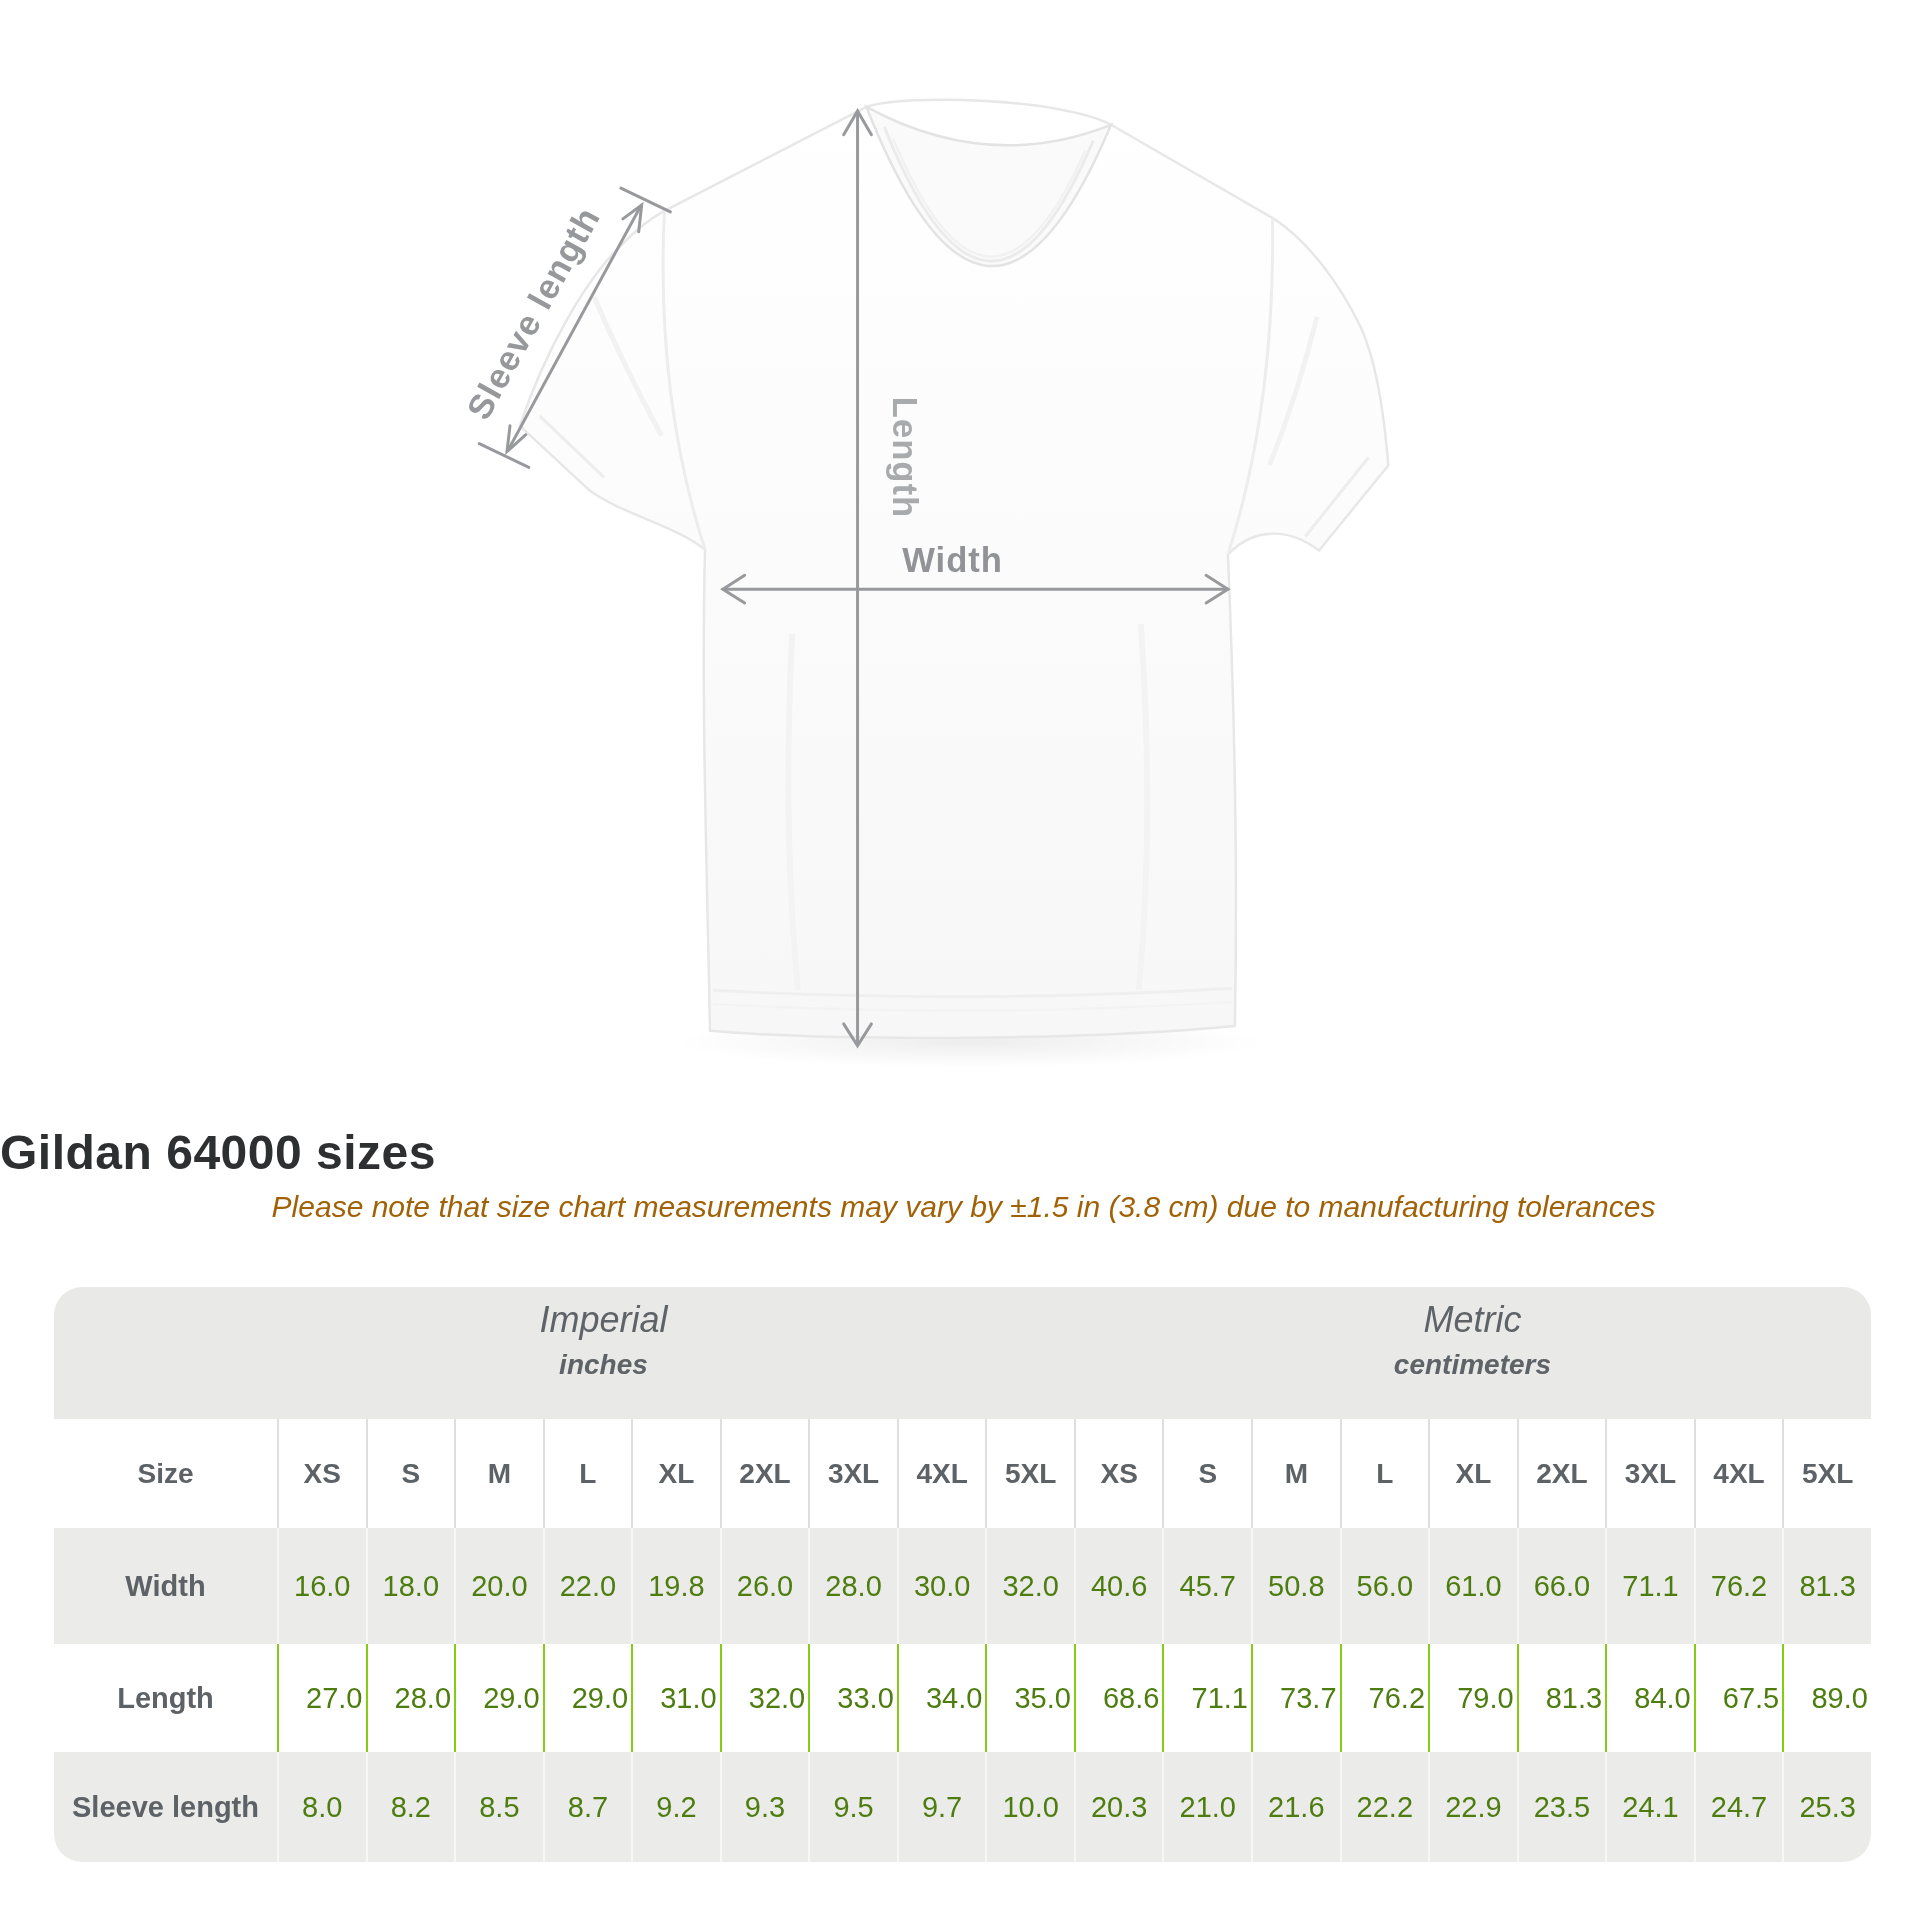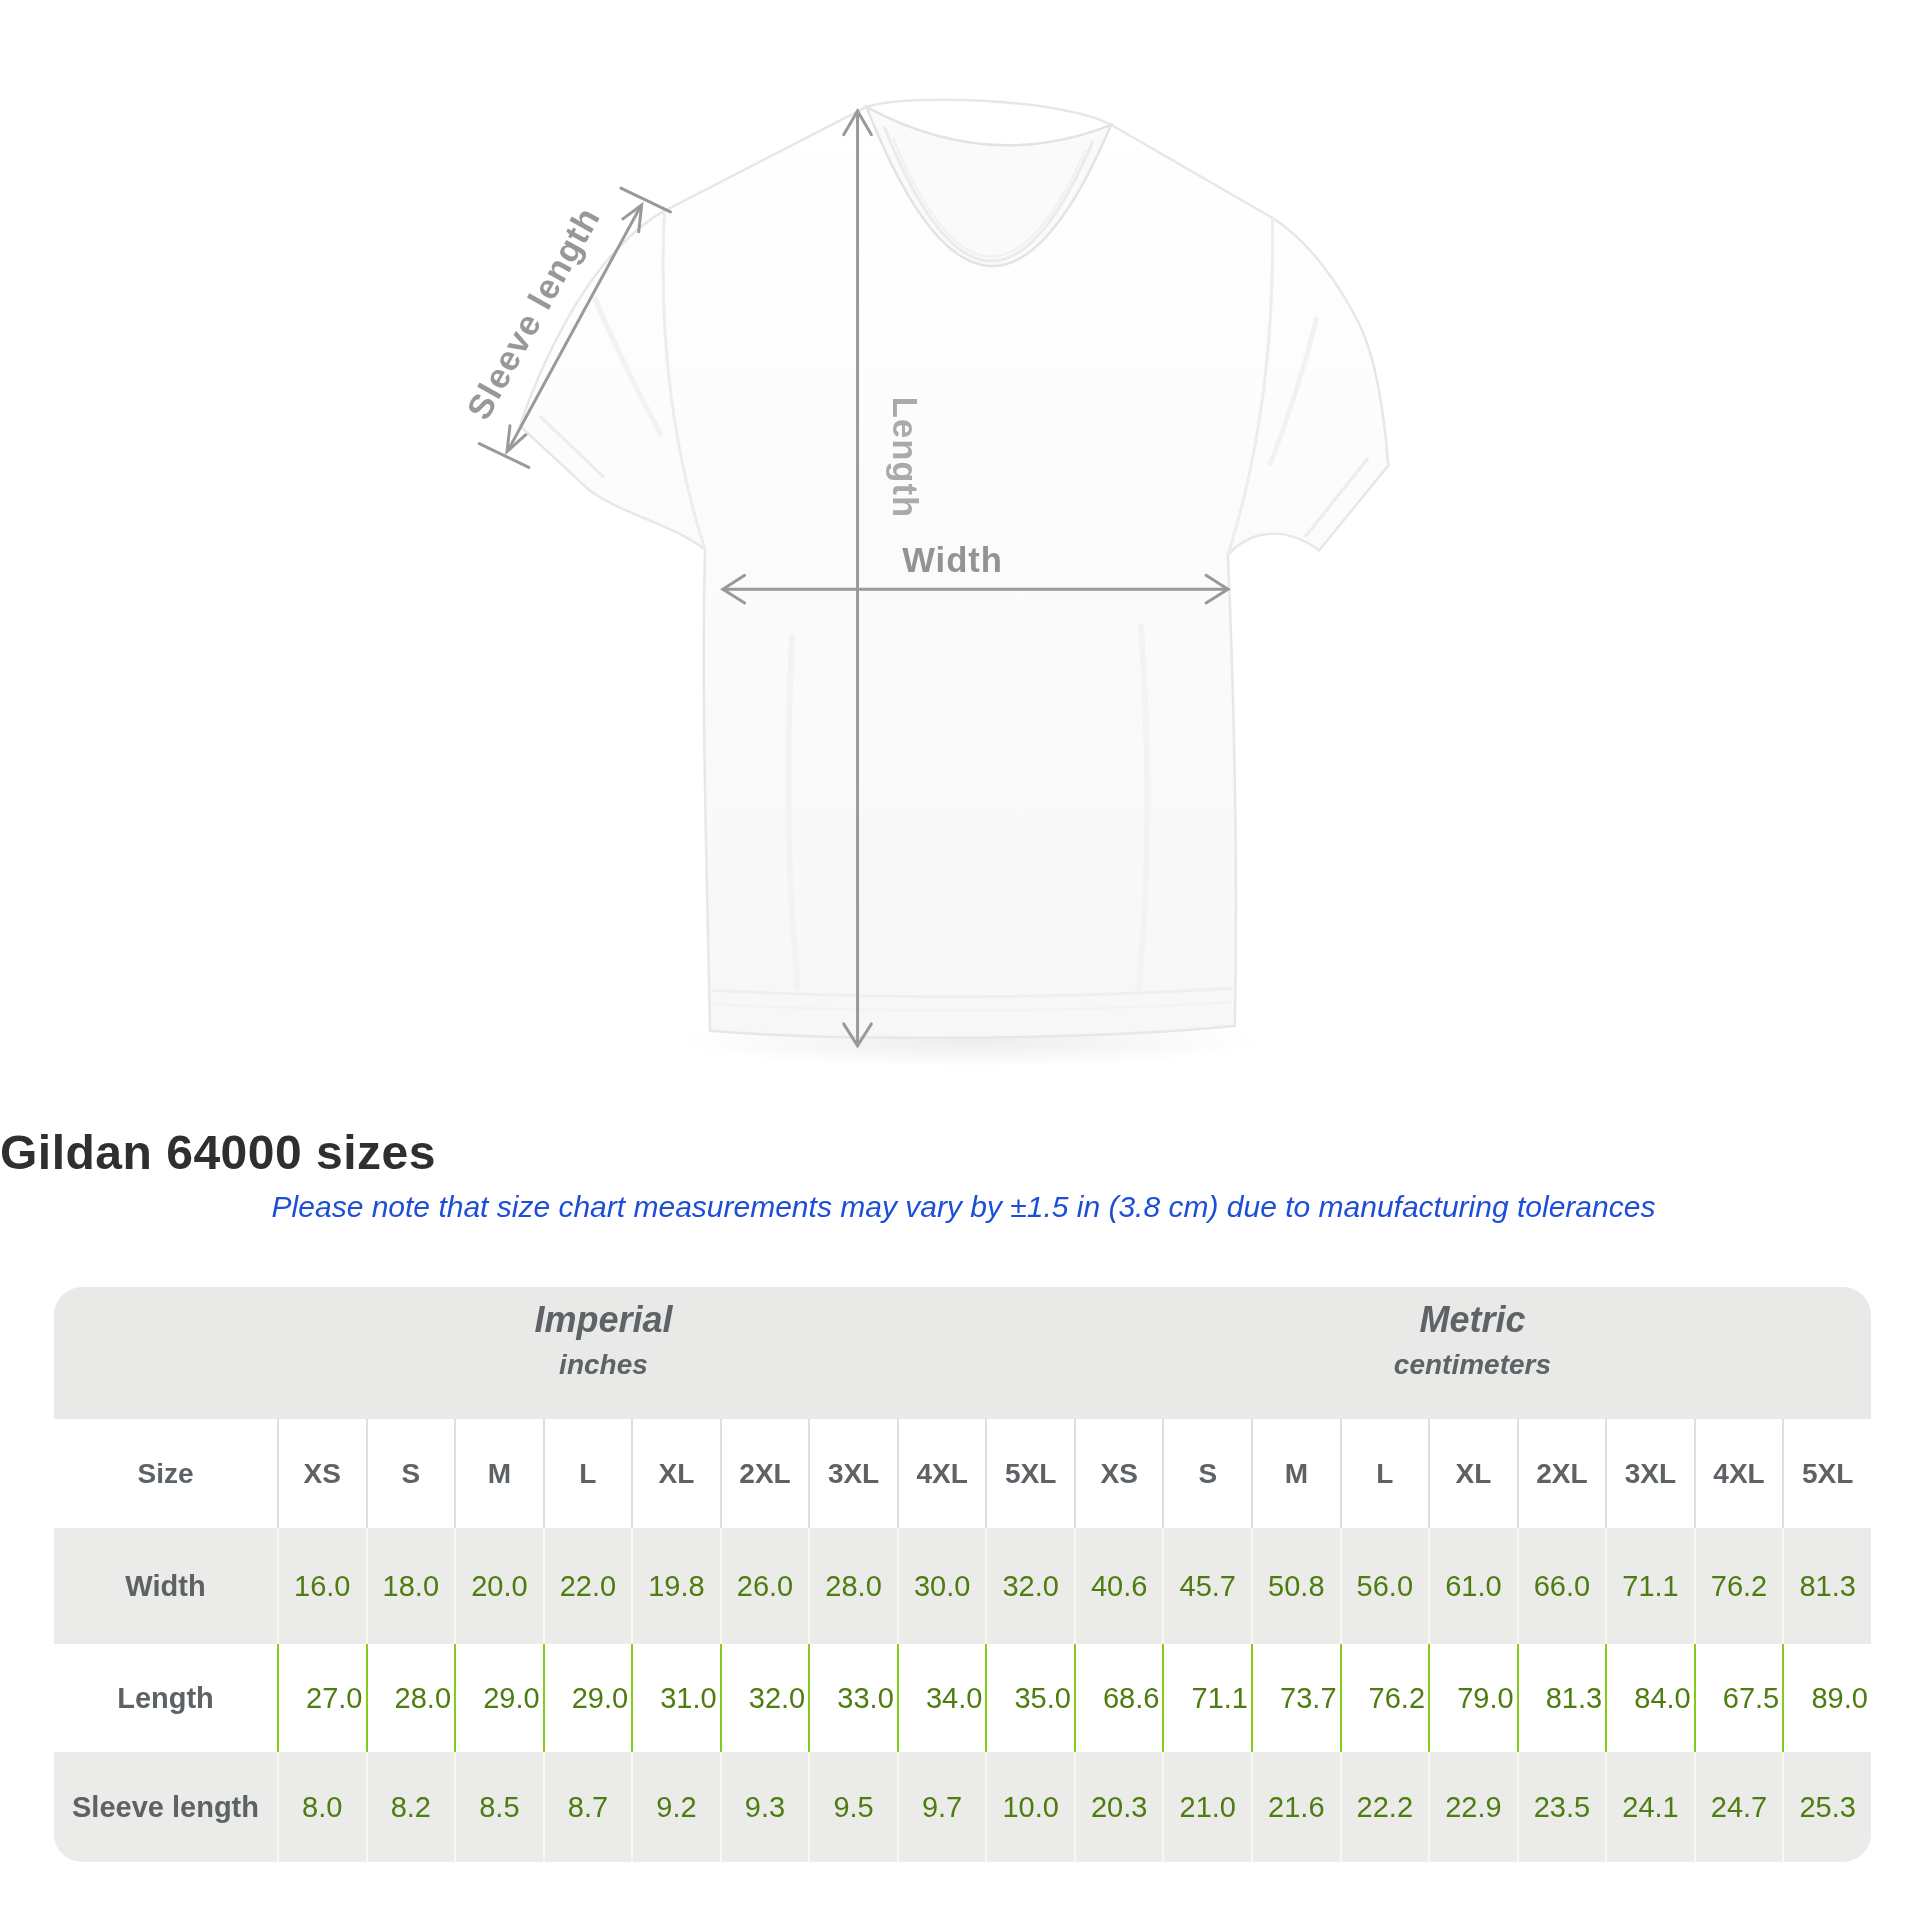--- a/index.html
+++ b/index.html
@@ -10,35 +10,35 @@
   
   .diagram{position:absolute;top:0;left:0;}
   .anno-label{font-weight:bold;font-size:35px;letter-spacing:1px;}
   
   .page-title{
     position:absolute;top:1125px;left:0;width:100%;text-align:left;
     font-size:48px;font-weight:bold;color:#2e2f30;letter-spacing:0.5px;
   }
   .tolerance-note{
     position:absolute;top:1190px;left:0;width:100%;text-align:center;
-    font-size:30px;font-style:italic;color:#1d4ed8;
+    font-size:30px;font-style:italic;color:#a16207;
   }
   
   .table-wrap{
     position:absolute;left:54px;top:1287px;width:1817px;
     border-radius:28px;overflow:hidden;
   }
   table.sizes{width:100%;border-collapse:separate;border-spacing:0;table-layout:fixed;}
   col.c-label{width:223px;}
   tr.band-row th{
     background:#e9e9e8;height:132px;vertical-align:middle;border:none;padding:0;
   }
   .ug{display:flex;flex-direction:column;align-items:center;justify-content:center;gap:8px;padding-bottom:26px;}
   .ug-imperial{margin-left:79px;}
-  .ug-name{font-size:36px;font-weight:bold;font-style:italic;color:#5e6367;}
+  .ug-name{font-size:36px;font-weight:normal;font-style:italic;color:#5e6367;}
   .ug-unit{font-size:28px;font-style:italic;color:#5e6367;}
   tr.size-row th{
     background:#ffffff;height:109px;vertical-align:middle;text-align:center;
     font-size:28px;font-weight:bold;color:#5d6266;padding:0;
   }
   tr.size-row th + th{border-left:2px solid #dedede;}
   td.val{
     height:100%;vertical-align:middle;text-align:center;
     font-size:29px;font-weight:normal;color:#4d7c0f;padding:0;
   }

